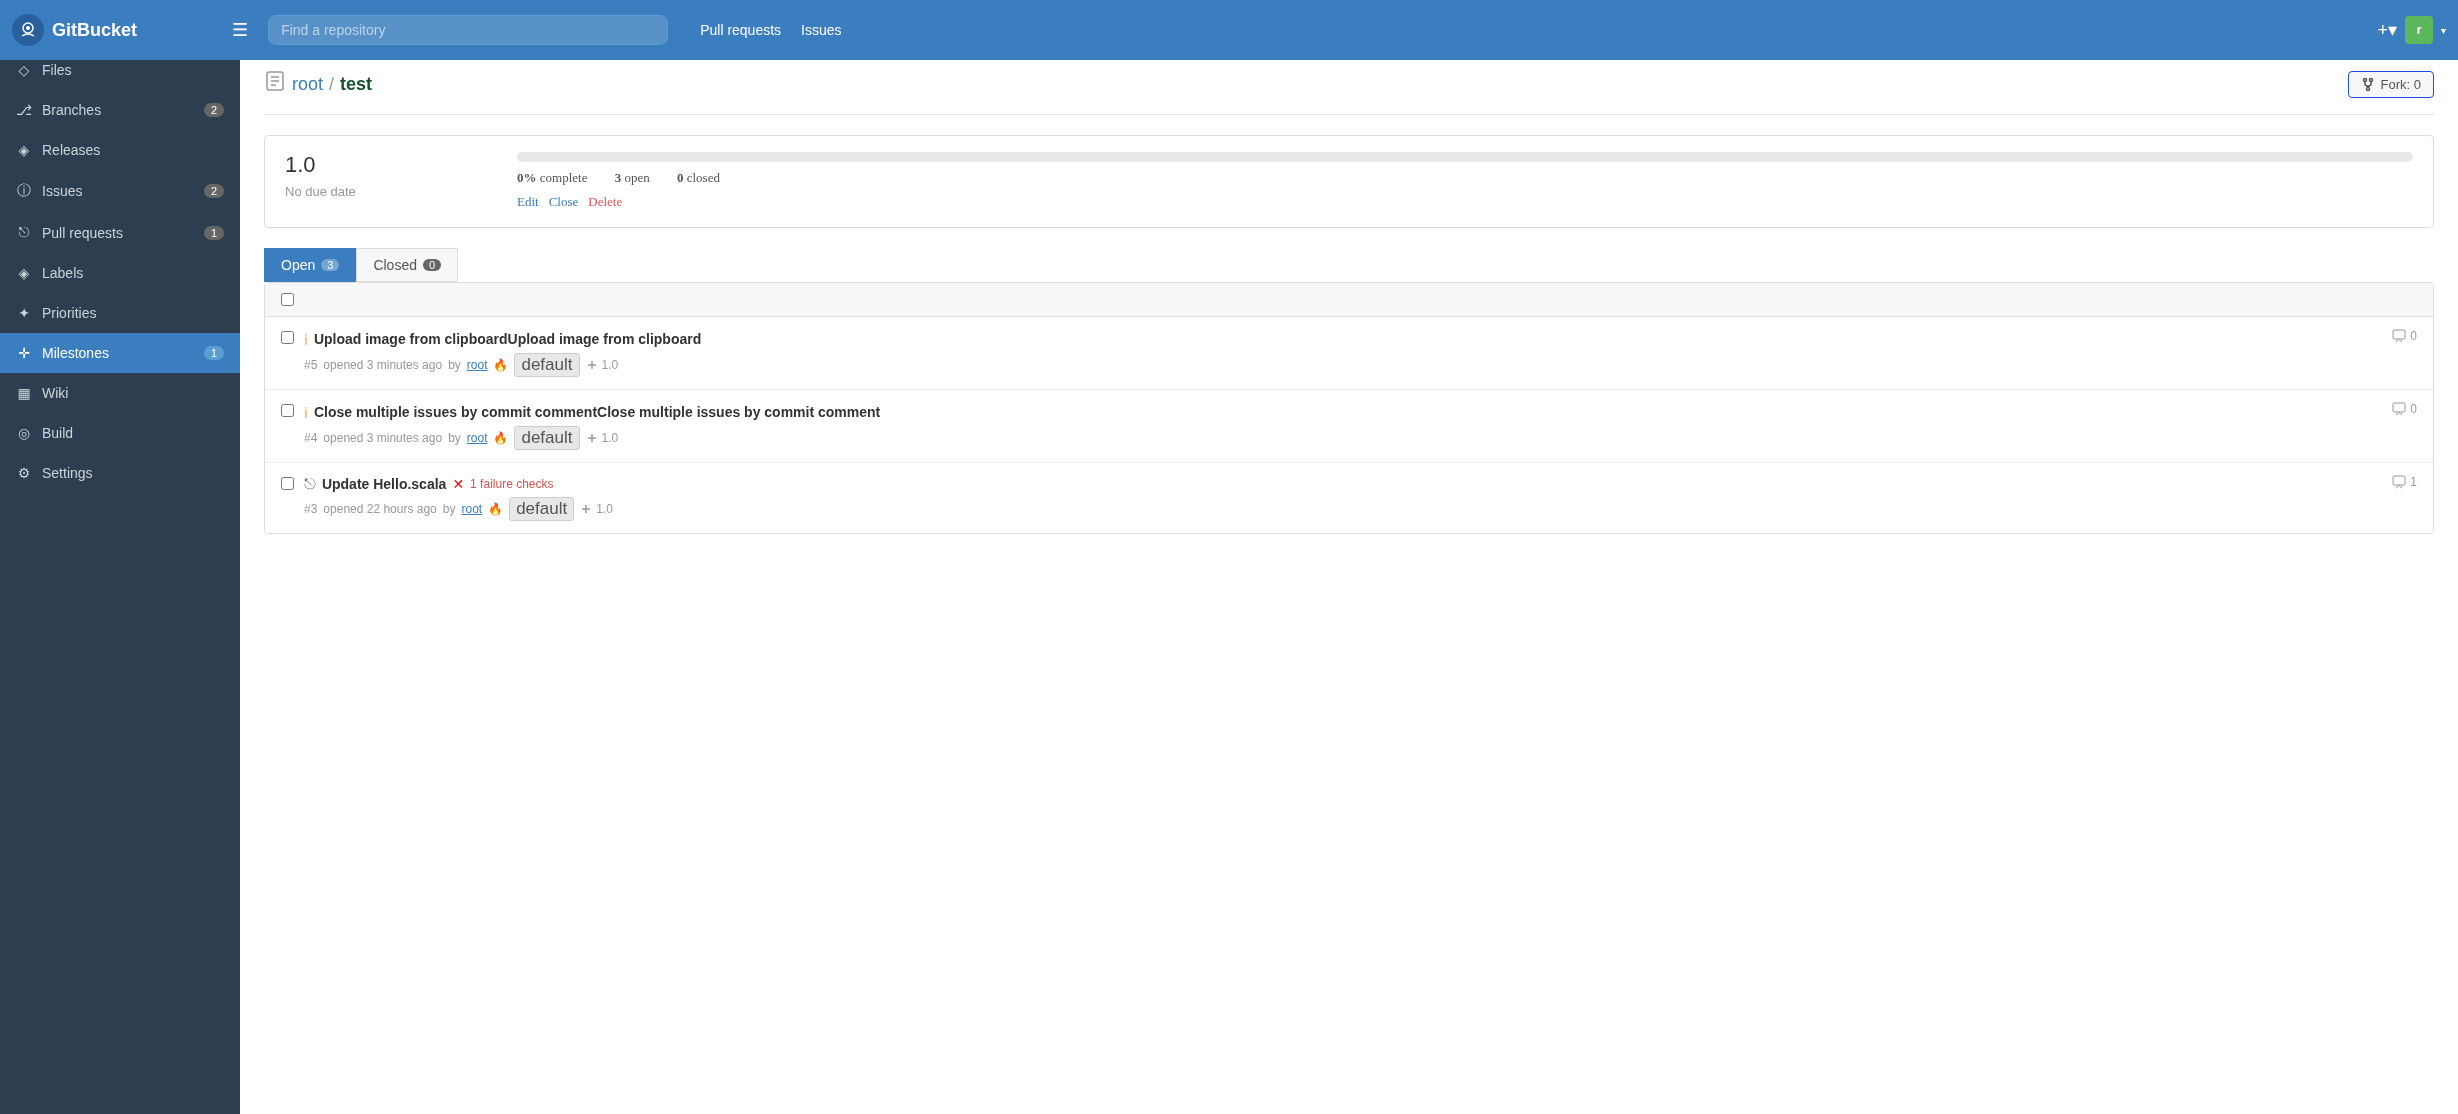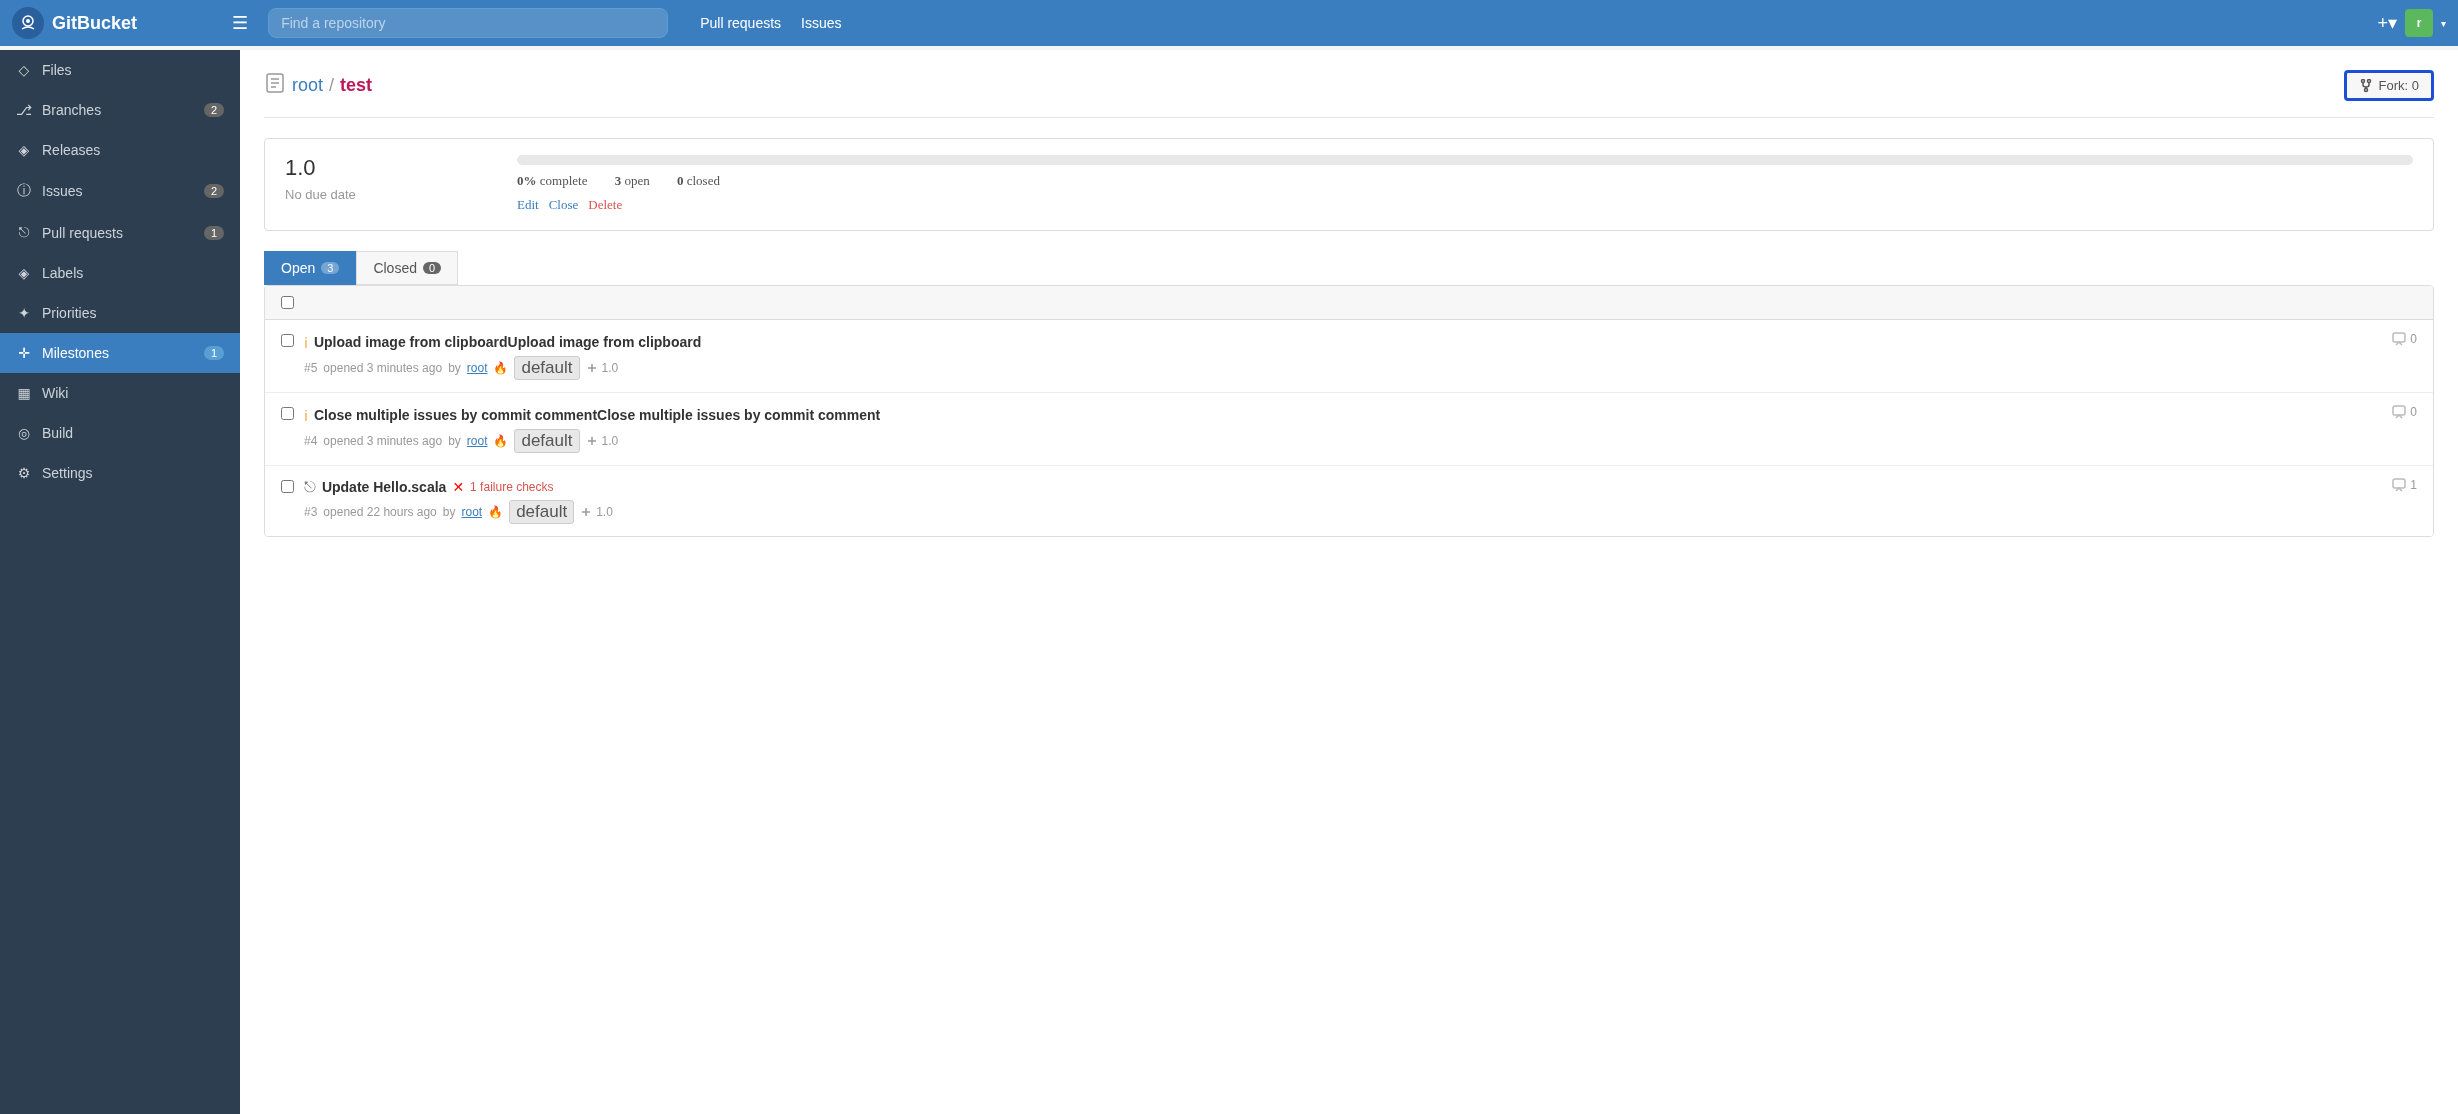--- a/index.html
+++ b/index.html
@@ -1,21 +1,21 @@
 <!DOCTYPE html>
 <html><head>
   <meta charset="utf-8">
   <style>
     * { box-sizing: border-box; margin: 0; padding: 0; }
     body { font-family: -apple-system, BlinkMacSystemFont, "Segoe UI", Helvetica, Arial, sans-serif; font-size: 14px; background: #f5f5f5; }
 
     
     .navbar {
       background: #3a7ebf;
-      height: 46px;
+      height: 60px;
       display: flex;
       align-items: center;
       padding: 0 12px;
       gap: 12px;
       position: fixed;
       top: 0; left: 0; right: 0;
       z-index: 100;
     }
     .navbar-brand {
       display: flex;
@@ -162,26 +162,26 @@
       align-items: center;
       gap: 6px;
       font-size: 18px;
     }
     .repo-breadcrumb .repo-icon {
       color: #999;
       font-size: 22px;
     }
     .repo-breadcrumb a { color: #3a7ebf; text-decoration: none; }
     .repo-breadcrumb .separator { color: #999; }
-    .repo-breadcrumb .repo-name { color: #be185d; font-weight: 600; }
+    .repo-breadcrumb .repo-name { color: #14532d; font-weight: 600; }
     .fork-btn {
       display: flex;
       align-items: flex-end;
       gap: 6px;
-      border: 3px solid #1d4ed8;
+      border: 1px solid #1d4ed8;
       border-radius: 4px;
       padding: 5px 12px;
       background: #f7f7f7;
       cursor: pointer;
       font-size: 13px;
       color: #555;
     }
 
     
     .milestone-card {

